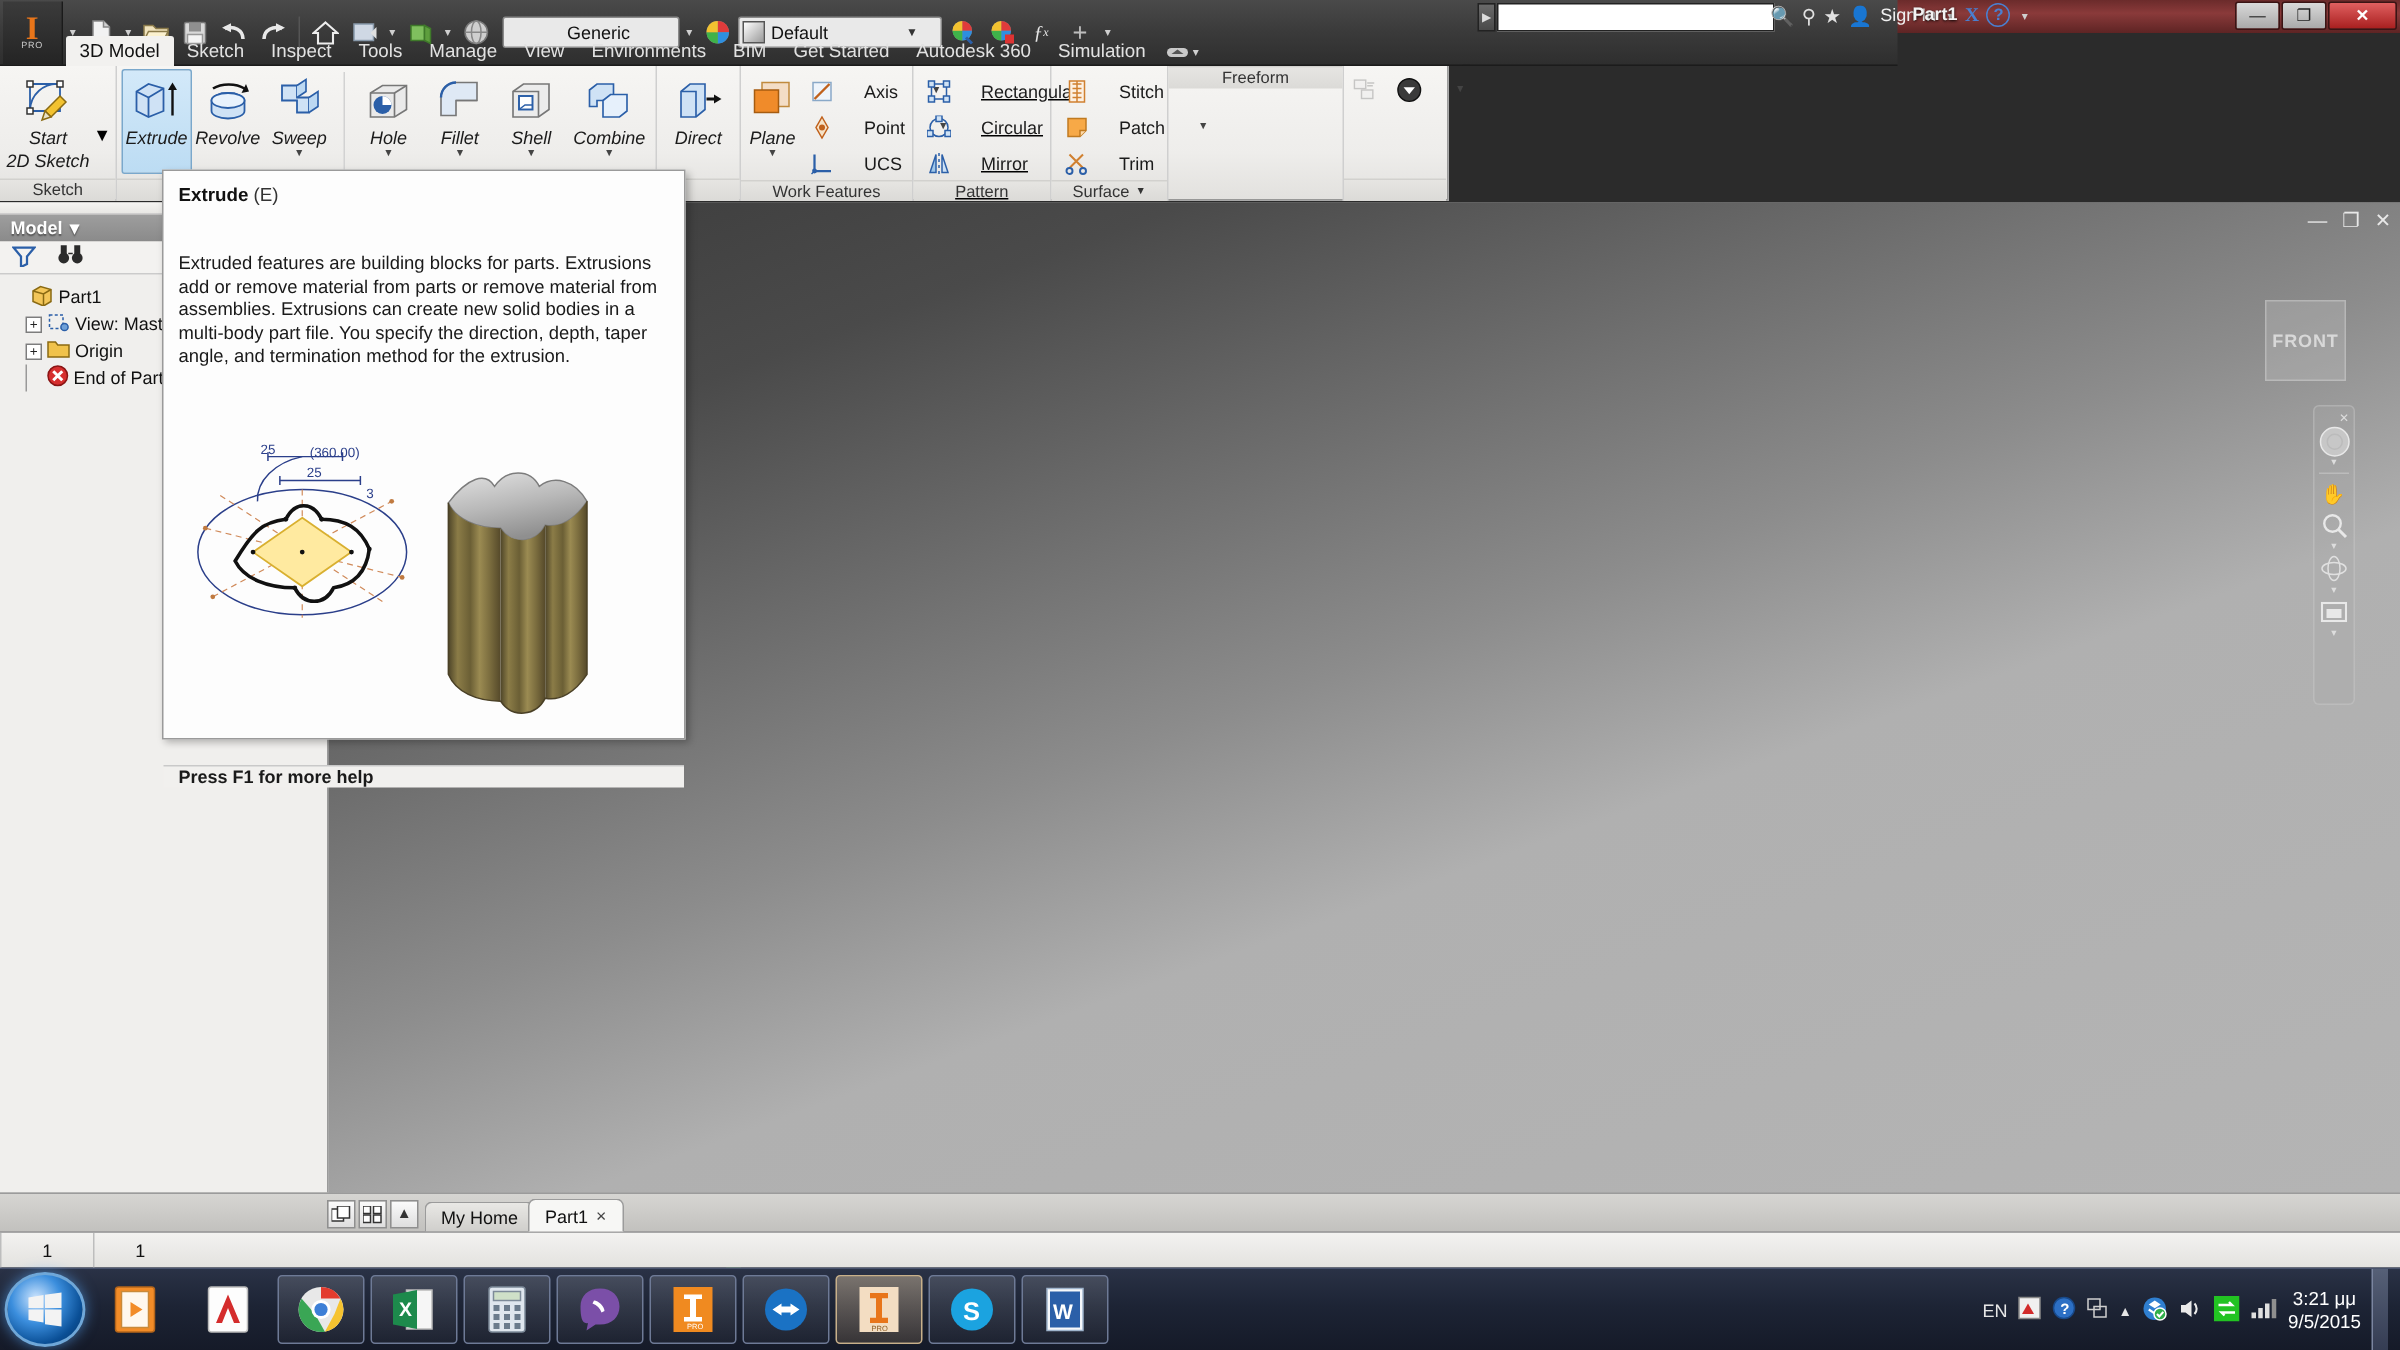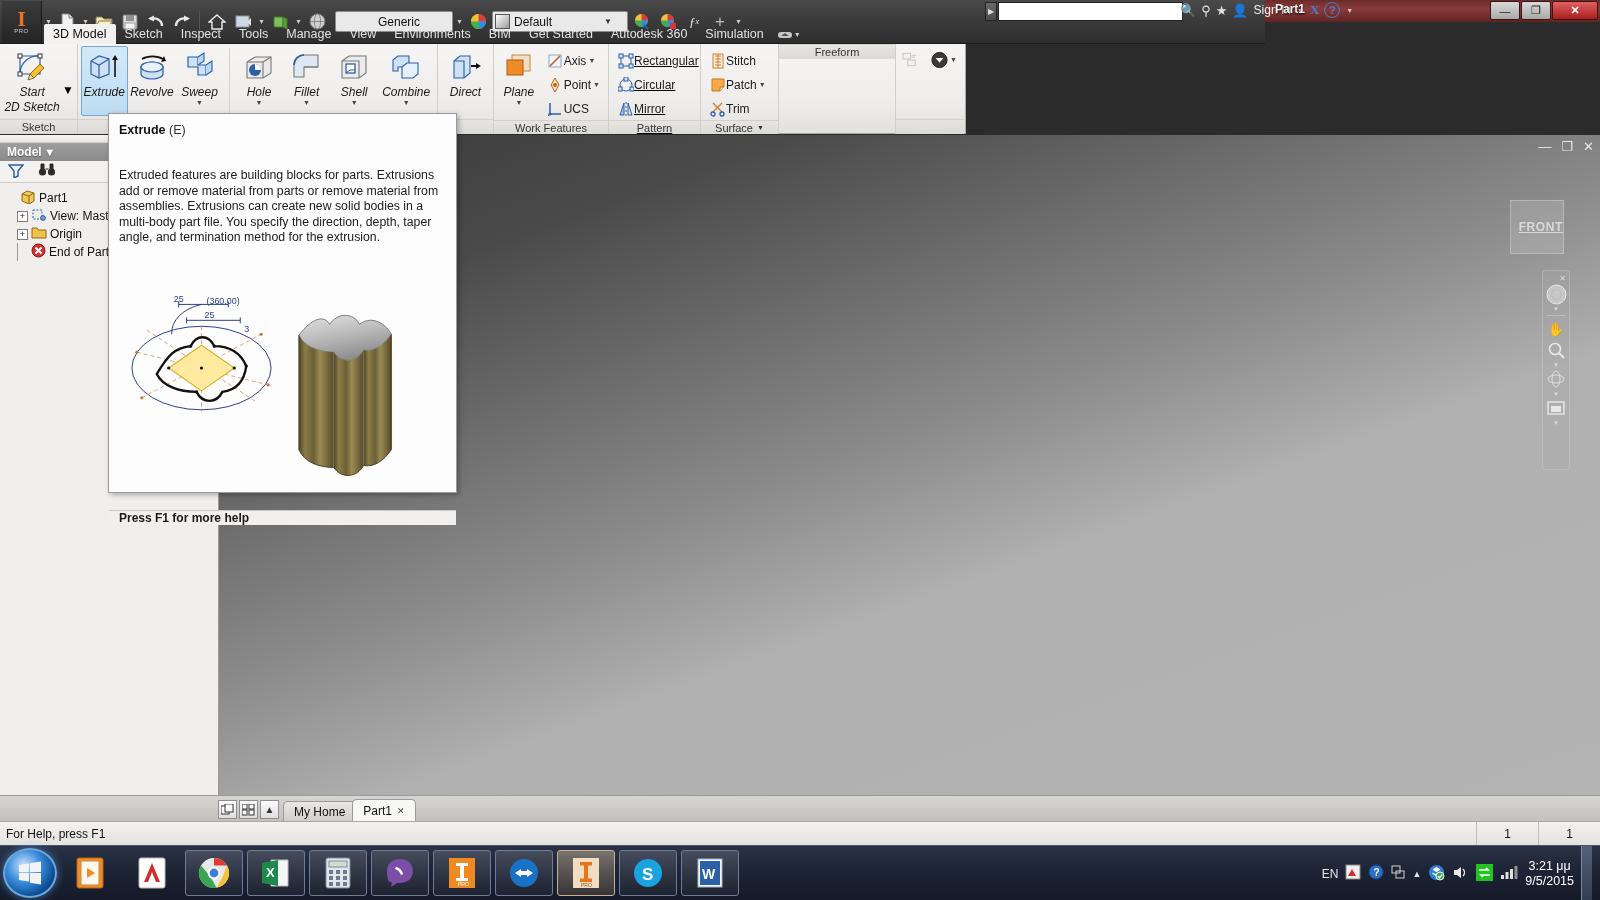--- a/index.html
+++ b/index.html
@@ -118,21 +118,21 @@
   .bigbtn{
     width:52px;min-height:70px;display:flex;flex-direction:column;align-items:center;
     padding-top:3px;border:1px solid transparent;border-radius:2px;font-style:italic;
   }
   .bigbtn.active{ border-color:#7aa8cc;background:linear-gradient(180deg,#d3e9f9,#bcdcf3);}
   .bigbtn .lbl{ font-size:12px;color:#1b1b1b;text-align:center;line-height:13px;margin-top:2px;}
   .bigbtn .dd{ font-size:7px;color:#444;line-height:7px;}
   .ico{ width:34px;height:34px;display:flex;align-items:center;justify-content:center;}
   .smallcol{ display:flex;flex-direction:column;gap:1px;padding-top:3px;}
   .smallbtn{
-    height:23px;display:flex;align-items:center;gap:0;padding:0 4px;
+    height:23px;display:flex;align-items:center;gap:20px;padding:0 4px;
     border:1px solid transparent;border-radius:2px;font-size:12px;color:#1b1b1b;white-space:nowrap;
   }
   .smallbtn .si{ width:17px;height:17px;display:flex;align-items:center;justify-content:center;flex:0 0 17px;}
   .smallbtn .ca{ font-size:7px;color:#444;margin-left:2px;}
   .disabled{ opacity:.42; }
 
   
   .docarea{
     position:absolute;left:0;top:135px;width:1600px;height:686px;
     background:#b0b0b0;
@@ -183,22 +183,22 @@
     background:linear-gradient(180deg,#e9e8e5,#cfcecb);
     border:1px solid #9b9b9b;border-bottom:none;border-radius:5px 5px 0 0;margin-right:-4px;
   }
   .dtab.active{ background:#f7f7f5;height:22px;z-index:2; }
   .dtab .x{ font-size:9px;color:#444; }
 
   
   .viewcube{
     position:absolute;right:36px;top:65px;width:54px;height:54px;
     background:rgba(200,200,200,.30);border:1px solid rgba(230,230,230,.35);
-    display:flex;align-items:center;justify-content:flex-end;
-    color:#d8d8d8;font-size:12px;font-weight:bold;letter-spacing:.6px;text-decoration:underline;
+    display:flex;align-items:center;justify-content:center;
+    color:#d8d8d8;font-size:12px;font-weight:bold;letter-spacing:.6px;
   }
   .navbar{
     position:absolute;right:30px;top:135px;width:28px;height:200px;
     background:rgba(170,170,170,.30);border:1px solid rgba(220,220,220,.30);border-radius:4px;
     display:flex;flex-direction:column;align-items:center;padding-top:3px;gap:1px;
   }
   .nb-x{ font-size:8px;color:#ddd;align-self:flex-end;margin-right:3px;}
   .nb-i{ width:22px;height:20px;display:flex;align-items:center;justify-content:center;color:#e6e6e6;font-size:13px;}
   .nb-c{ font-size:7px;color:#ddd;height:7px;line-height:7px;}
   .nb-sep{ width:20px;height:1px;background:rgba(230,230,230,.35);margin:2px 0;}
@@ -928,21 +928,20 @@
         <path d="M218 62 L218 178 C226 190 242 188 248 176 L248 60 C242 72 226 74 218 62 Z" fill="url(#sideG)"></path>
         <path d="M248 60 L248 176 C258 178 268 172 276 160 L276 44 C268 56 258 62 248 60 Z" fill="url(#sideG)"></path>
         <path d="M183 45 L183 160 C188 172 202 178 218 178 C226 190 242 188 248 176
                  C258 178 268 172 276 160 L276 44" fill="none" stroke="#4a4026" stroke-width="1"></path>
       </svg>
     </div>
     <div class="tt-foot">Press F1 for more help</div>
   </div>
 
   <div class="statusbar">
-    <span class="sb-text">For Help, press F1</span>
     <span class="sb-cell">1</span>
     <span class="sb-cell">1</span>
   </div>
 
   <div class="taskbar">
     <div class="startorb">
       <svg width="26" height="26" viewBox="0 0 26 26">
         <path d="M2 5l10-1.6V12H2z" fill="#f3f3f3"></path>
           <path d="M13 3.2L24 1.6V12H13z" fill="#f3f3f3"></path>
         <path d="M2 13h10v8.6L2 20z" fill="#f3f3f3"></path>

